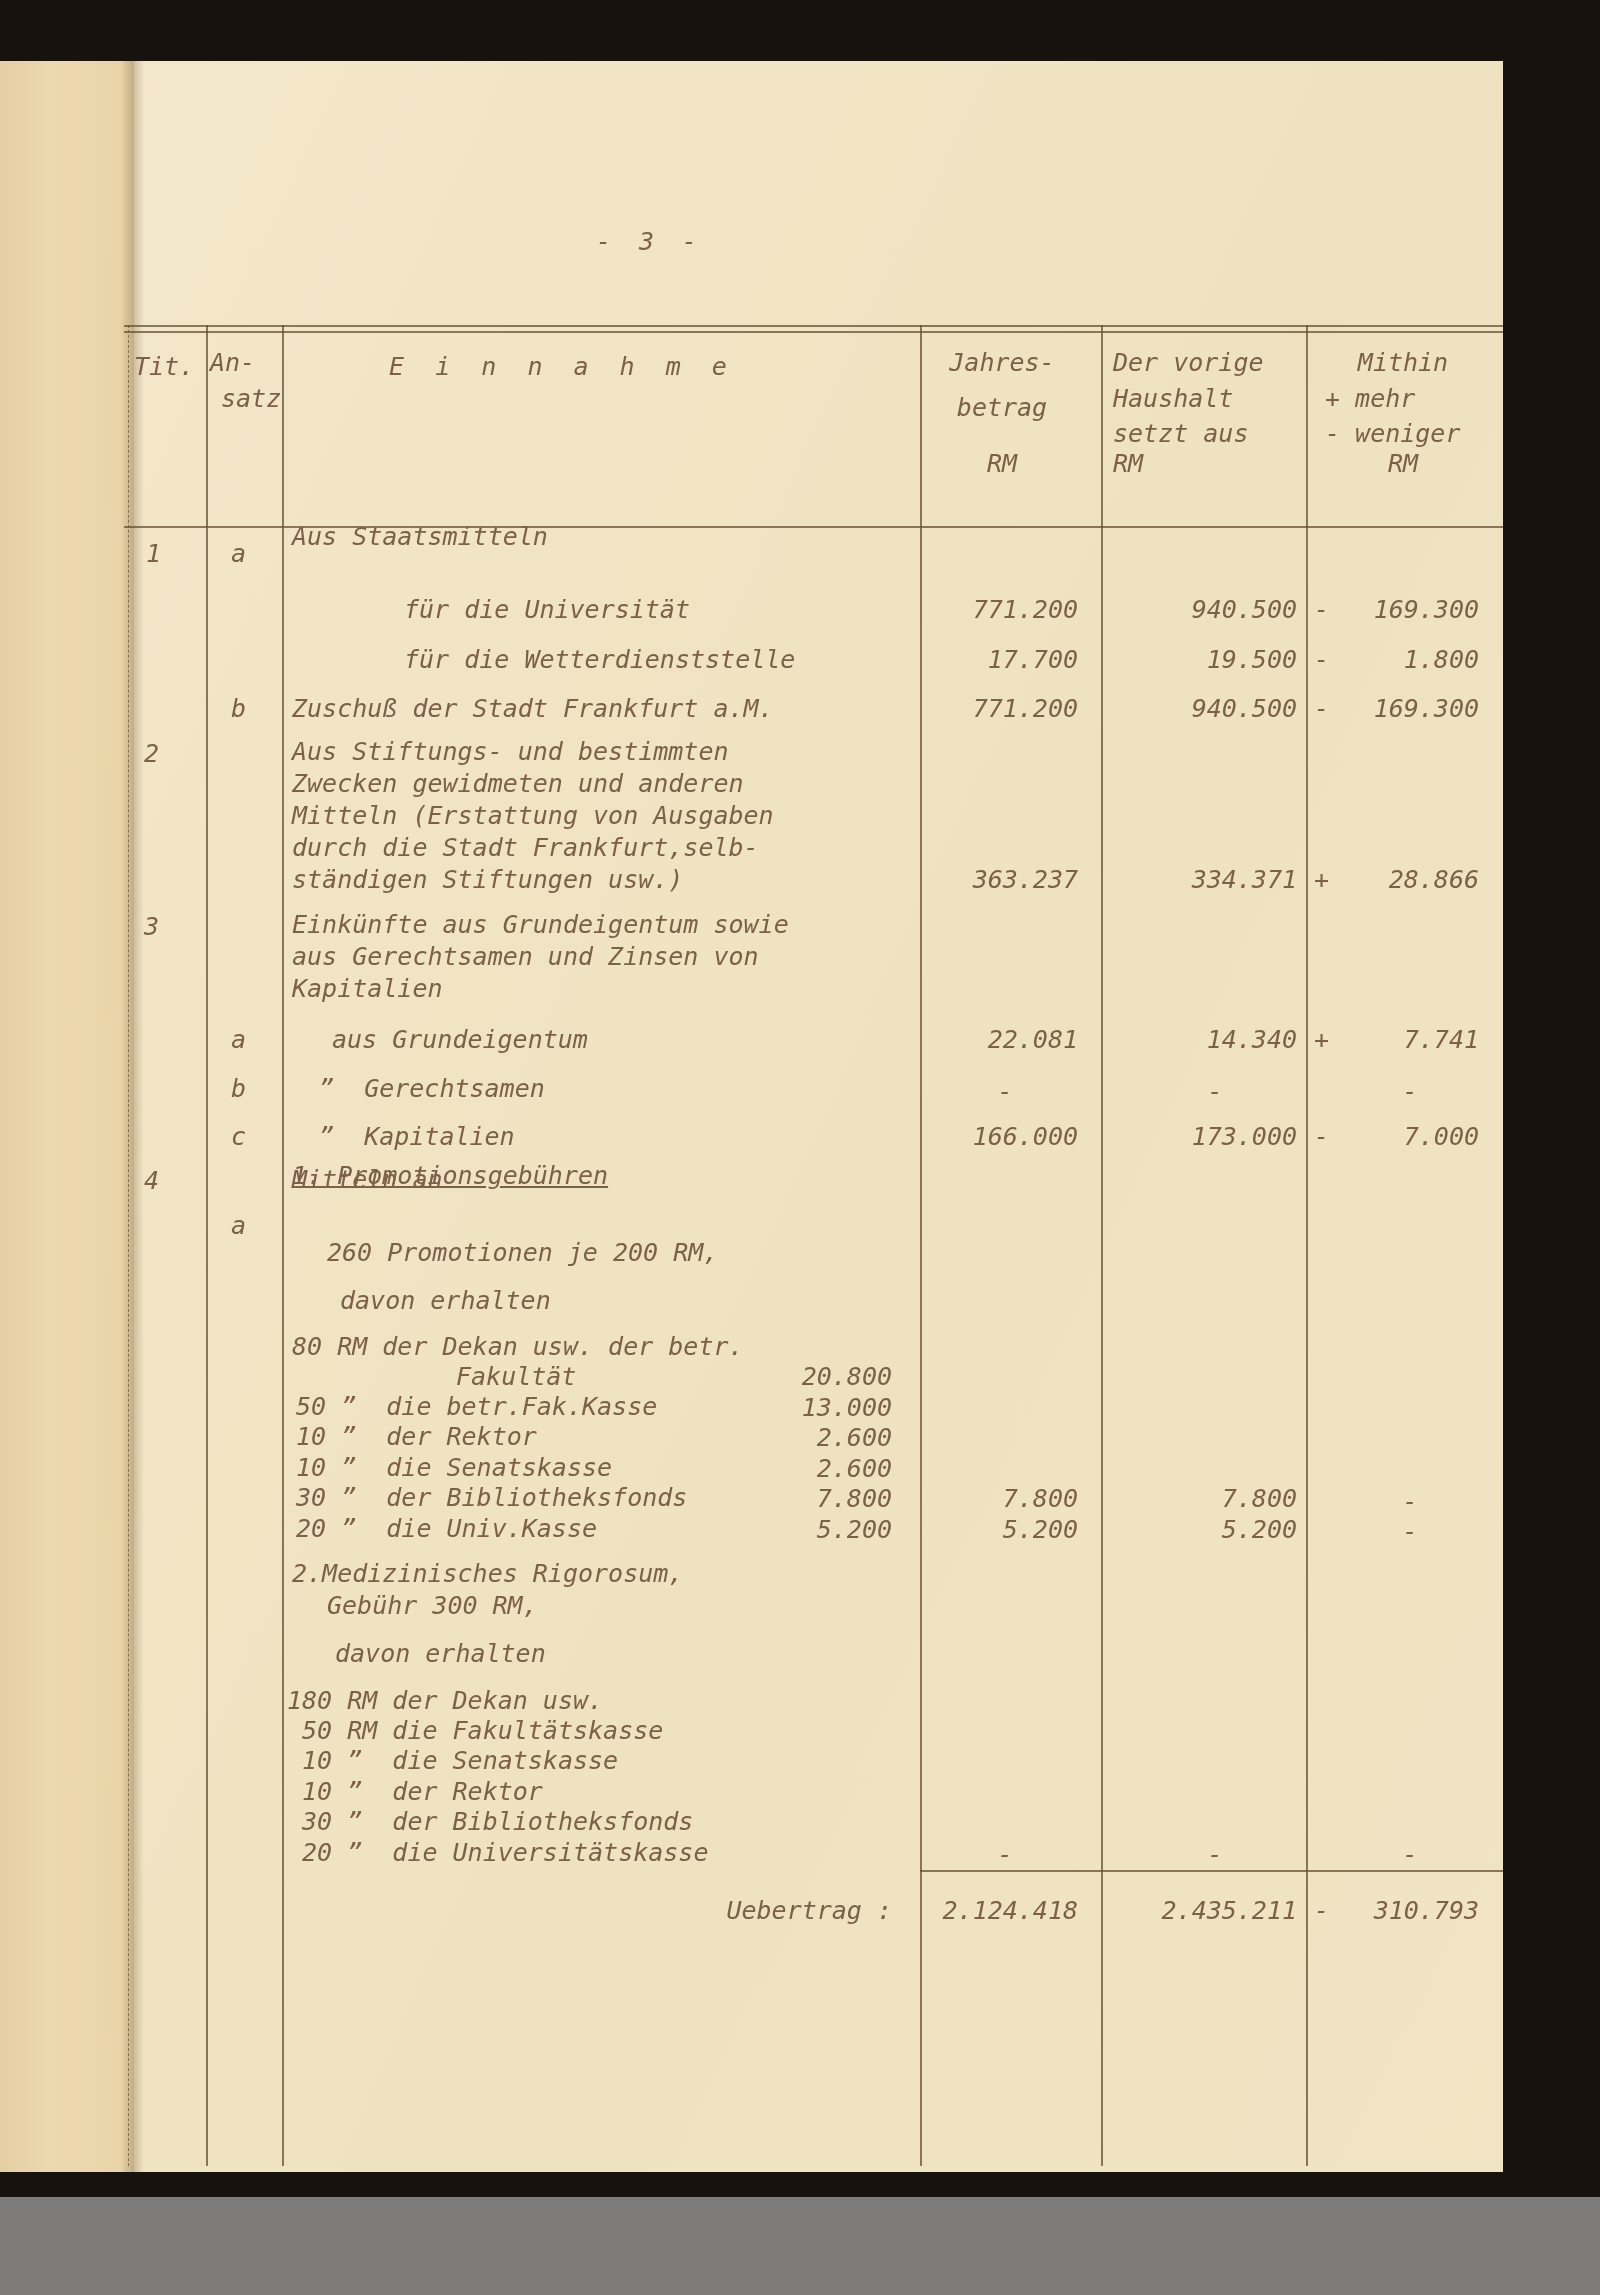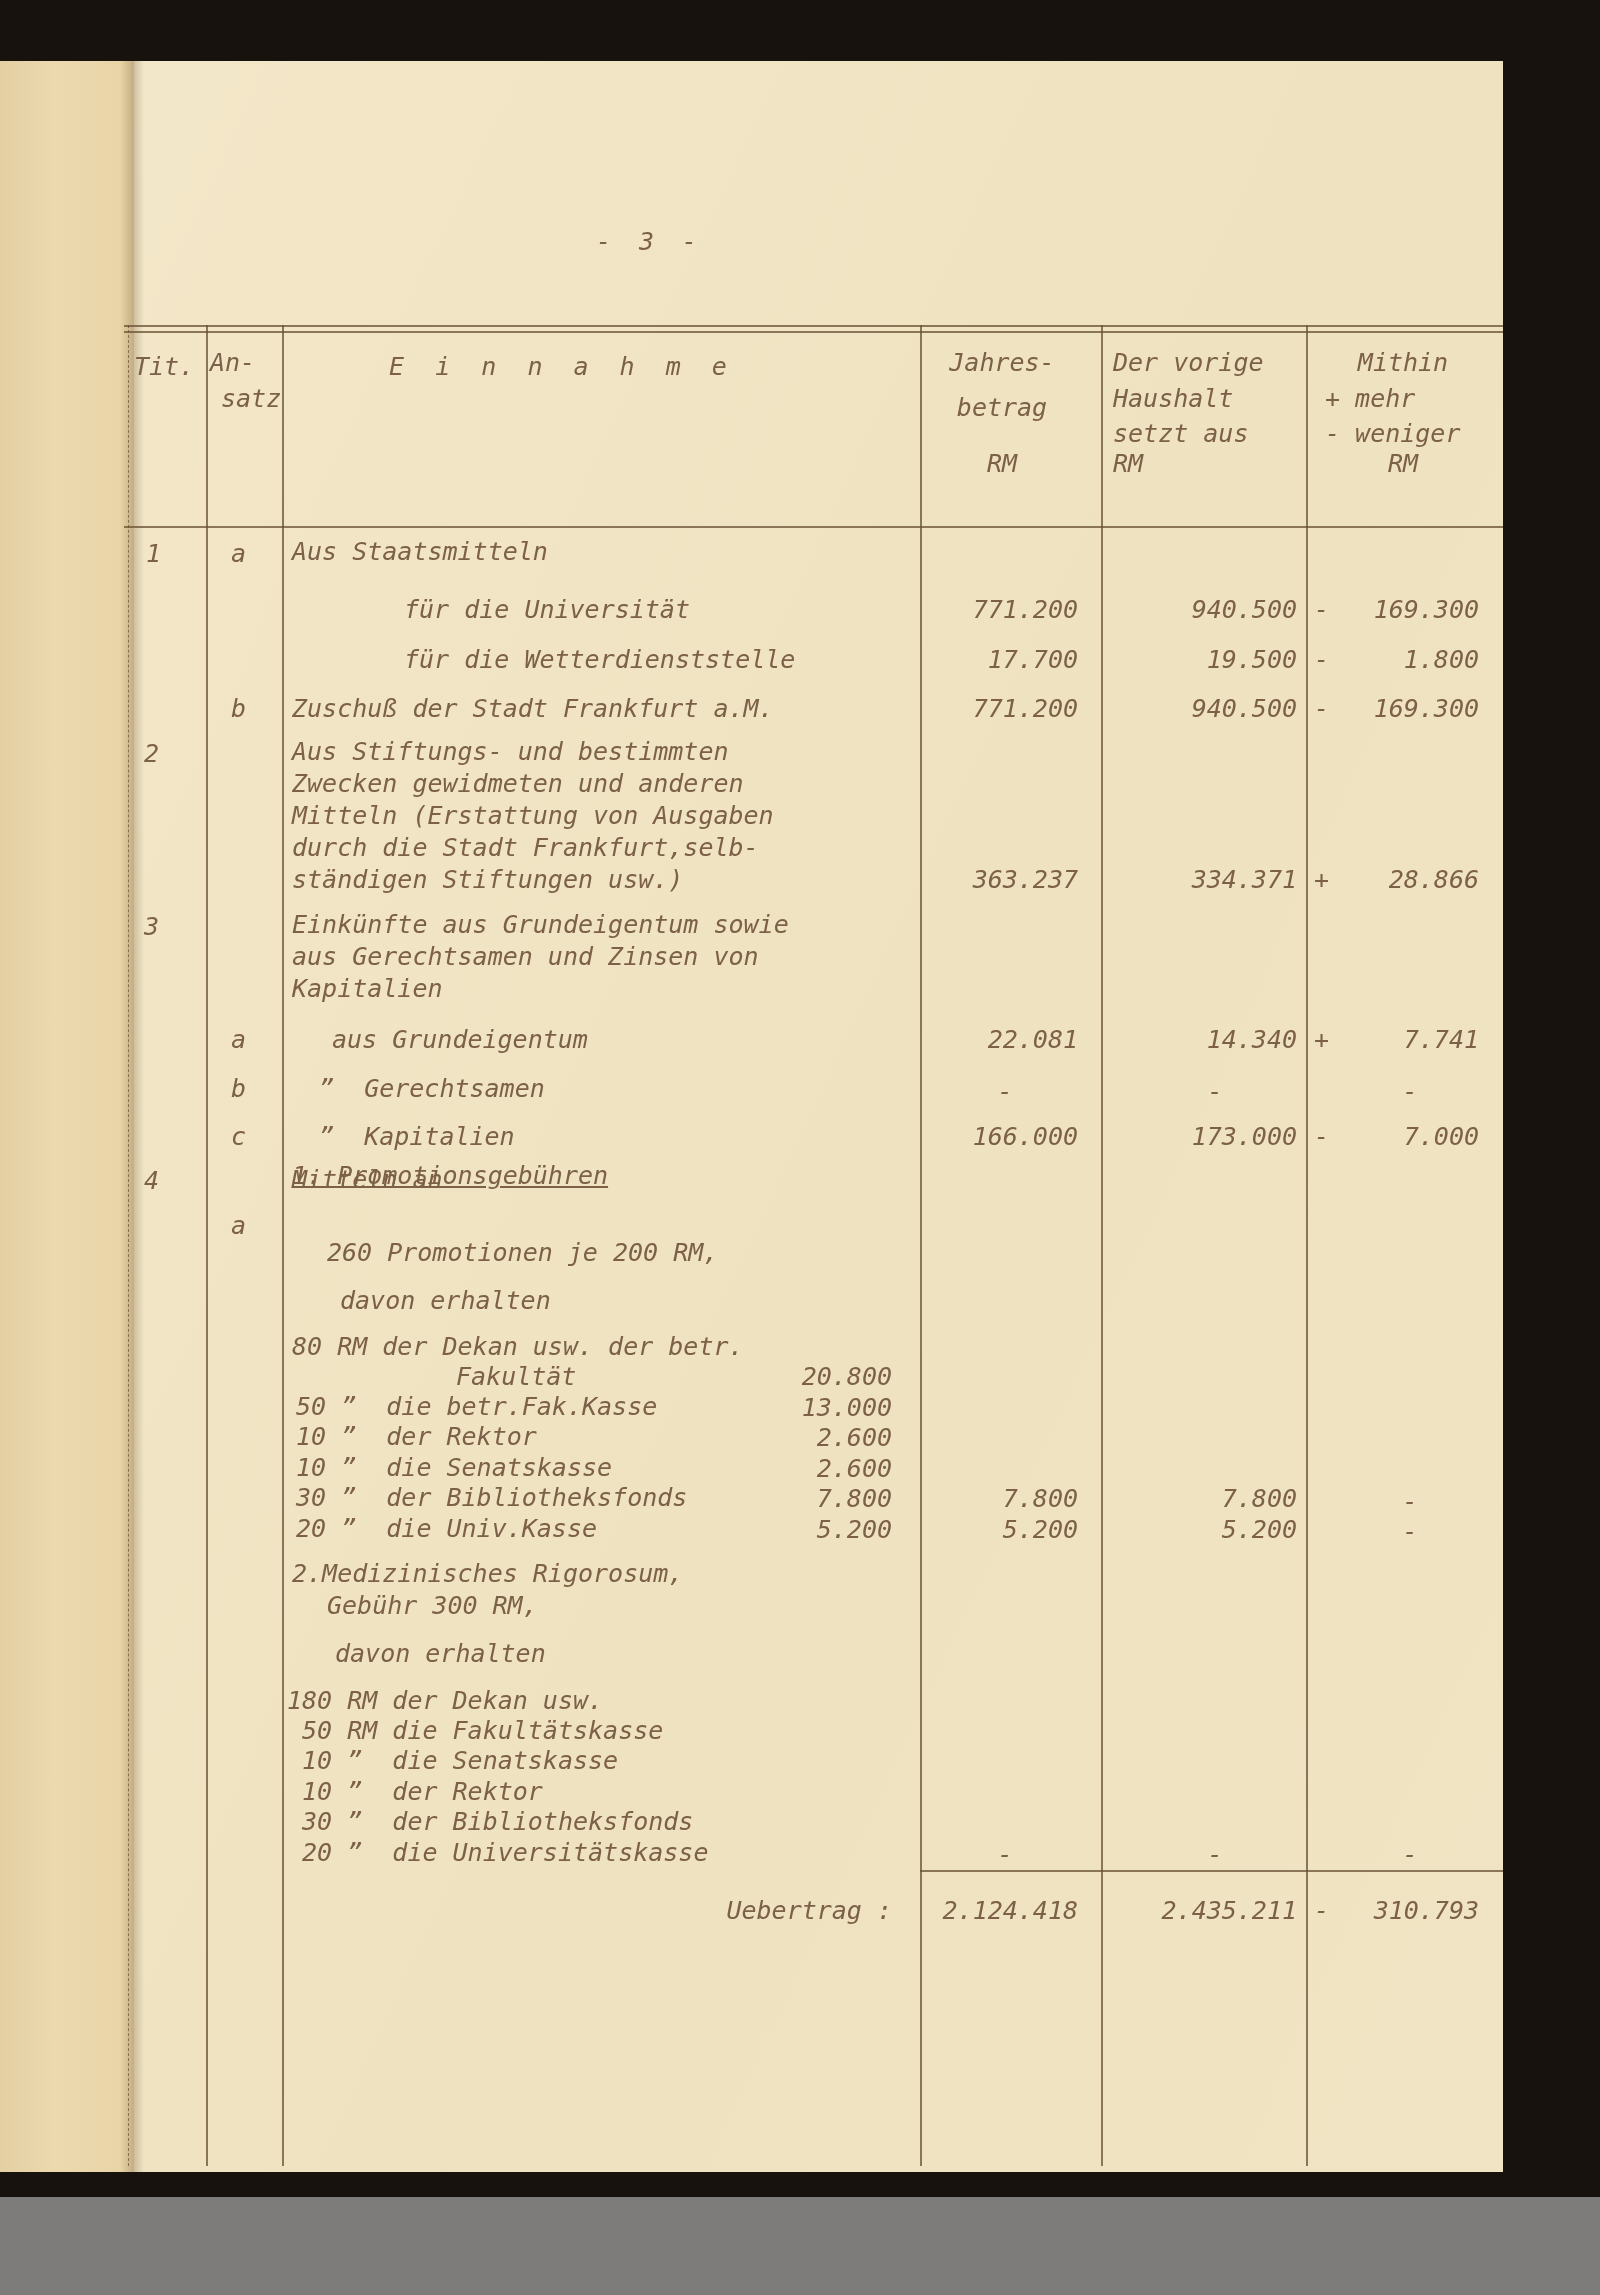--- a/index.html
+++ b/index.html
@@ -77,21 +77,21 @@
   <div class="t hdr-v" style="top:418px;">setzt aus</div>
   <div class="t hdr-v" style="top:448px;">RM</div>
 
   <div class="t hdr-m" style="top:347px;">Mithin</div>
   <div class="t hdr-m-left t" style="top:383px;">+ mehr</div>
   <div class="t hdr-m-left t" style="top:418px;">- weniger</div>
   <div class="t hdr-m" style="top:448px;">RM</div>
 
   <div class="t" style="left:146px;top:538px;">1</div>
   <div class="t" style="left:231px;top:538px;">a</div>
-  <div class="t" style="left:292px;top:536px;">Aus Staatsmitteln</div>
+  <div class="t" style="left:292px;top:521px;">Aus Staatsmitteln</div>
 
   <div class="t" style="left:404px;top:594px;">für die Universität</div>
   <div class="t cell-j" style="top:594px;">771.200</div>
   <div class="t cell-v" style="top:594px;">940.500</div>
   <div class="t cell-ms" style="top:594px;">-</div>
   <div class="t cell-mv" style="top:594px;">169.300</div>
 
   <div class="t" style="left:404px;top:644px;">für die Wetterdienststelle</div>
   <div class="t cell-j" style="top:644px;">17.700</div>
   <div class="t cell-v" style="top:644px;">19.500</div>

